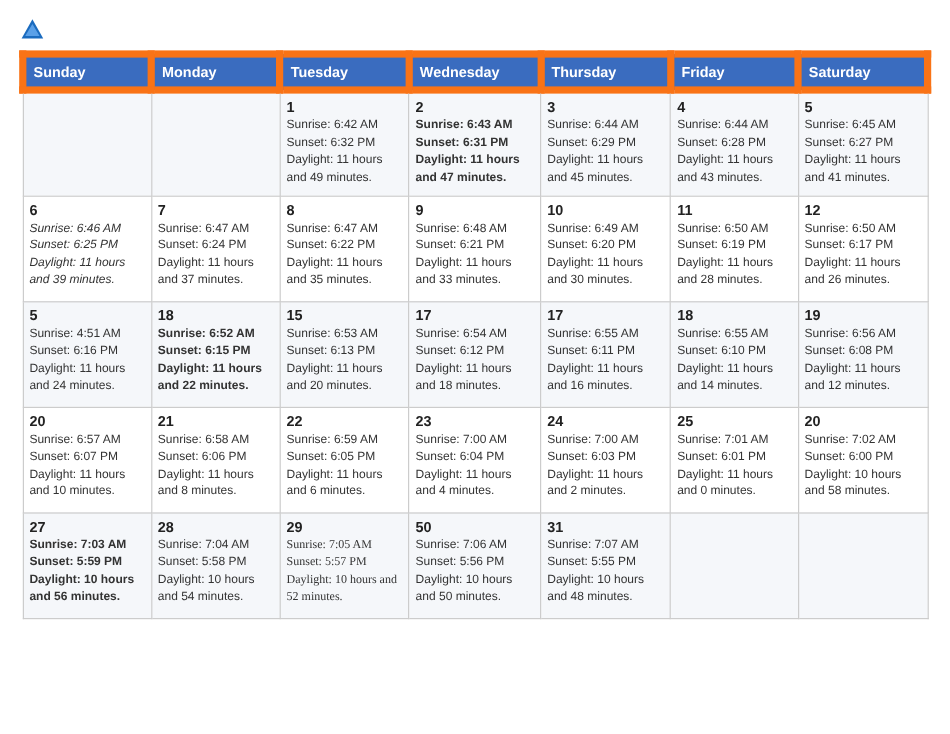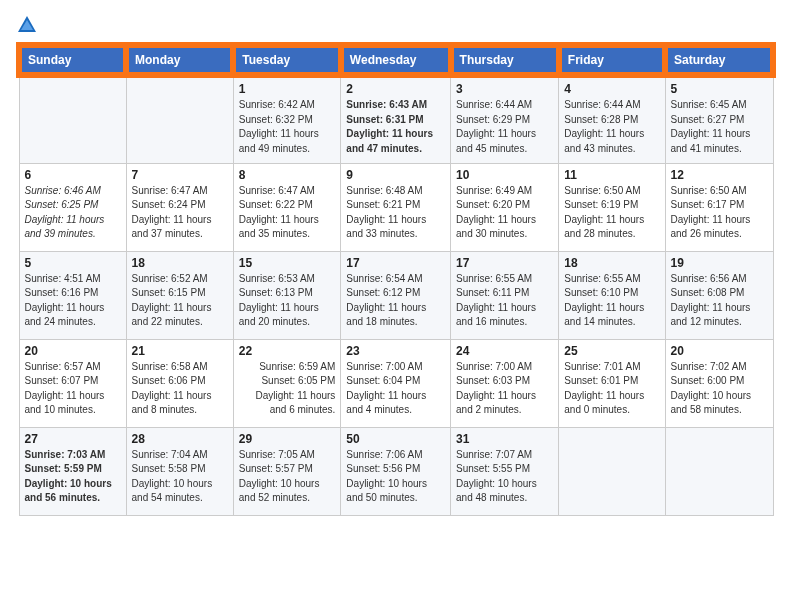--- a/index.html
+++ b/index.html
@@ -220,21 +220,21 @@
         </tr>
         <tr>
           <td>
             <span class="day-number">5</span>
             <div class="day-detail" style="white-space: pre-line;">Sunrise: 4:51 AM
 Sunset: 6:16 PM
 Daylight: 11 hours and 24 minutes.</div>
           </td>
           <td>
             <span class="day-number">18</span>
-            <div class="day-detail" style="white-space: pre-line;">Sunrise: 6:52 AM
+            <div class="day-detail" style="white-space: pre-line; font-weight: bold;">Sunrise: 6:52 AM
 Sunset: 6:15 PM
 Daylight: 11 hours and 22 minutes.</div>
           </td>
           <td>
             <span class="day-number">15</span>
             <div class="day-detail" style="white-space: pre-line;">Sunrise: 6:53 AM
 Sunset: 6:13 PM
 Daylight: 11 hours and 20 minutes.</div>
           </td>
           <td>
@@ -270,21 +270,21 @@
 Daylight: 11 hours and 10 minutes.</div>
           </td>
           <td>
             <span class="day-number">21</span>
             <div class="day-detail" style="white-space: pre-line;">Sunrise: 6:58 AM
 Sunset: 6:06 PM
 Daylight: 11 hours and 8 minutes.</div>
           </td>
           <td>
             <span class="day-number">22</span>
-            <div class="day-detail" style="white-space: pre-line; text-align: right;">Sunrise: 6:59 AM
+            <div class="day-detail" style="white-space: pre-line;">Sunrise: 6:59 AM
 Sunset: 6:05 PM
 Daylight: 11 hours and 6 minutes.</div>
           </td>
           <td>
             <span class="day-number">23</span>
             <div class="day-detail" style="white-space: pre-line;">Sunrise: 7:00 AM
 Sunset: 6:04 PM
 Daylight: 11 hours and 4 minutes.</div>
           </td>
           <td>
@@ -314,21 +314,21 @@
 Daylight: 10 hours and 56 minutes.</div>
           </td>
           <td>
             <span class="day-number">28</span>
             <div class="day-detail" style="white-space: pre-line;">Sunrise: 7:04 AM
 Sunset: 5:58 PM
 Daylight: 10 hours and 54 minutes.</div>
           </td>
           <td>
             <span class="day-number">29</span>
-            <div class="day-detail" style="white-space: pre-line;">Sunrise: 7:05 AM
+            <div class="day-detail" style="white-space: pre-line; font-family: Liberation Serif, serif;">Sunrise: 7:05 AM
 Sunset: 5:57 PM
 Daylight: 10 hours and 52 minutes.</div>
           </td>
           <td>
             <span class="day-number">50</span>
             <div class="day-detail" style="white-space: pre-line;">Sunrise: 7:06 AM
 Sunset: 5:56 PM
 Daylight: 10 hours and 50 minutes.</div>
           </td>
           <td>

